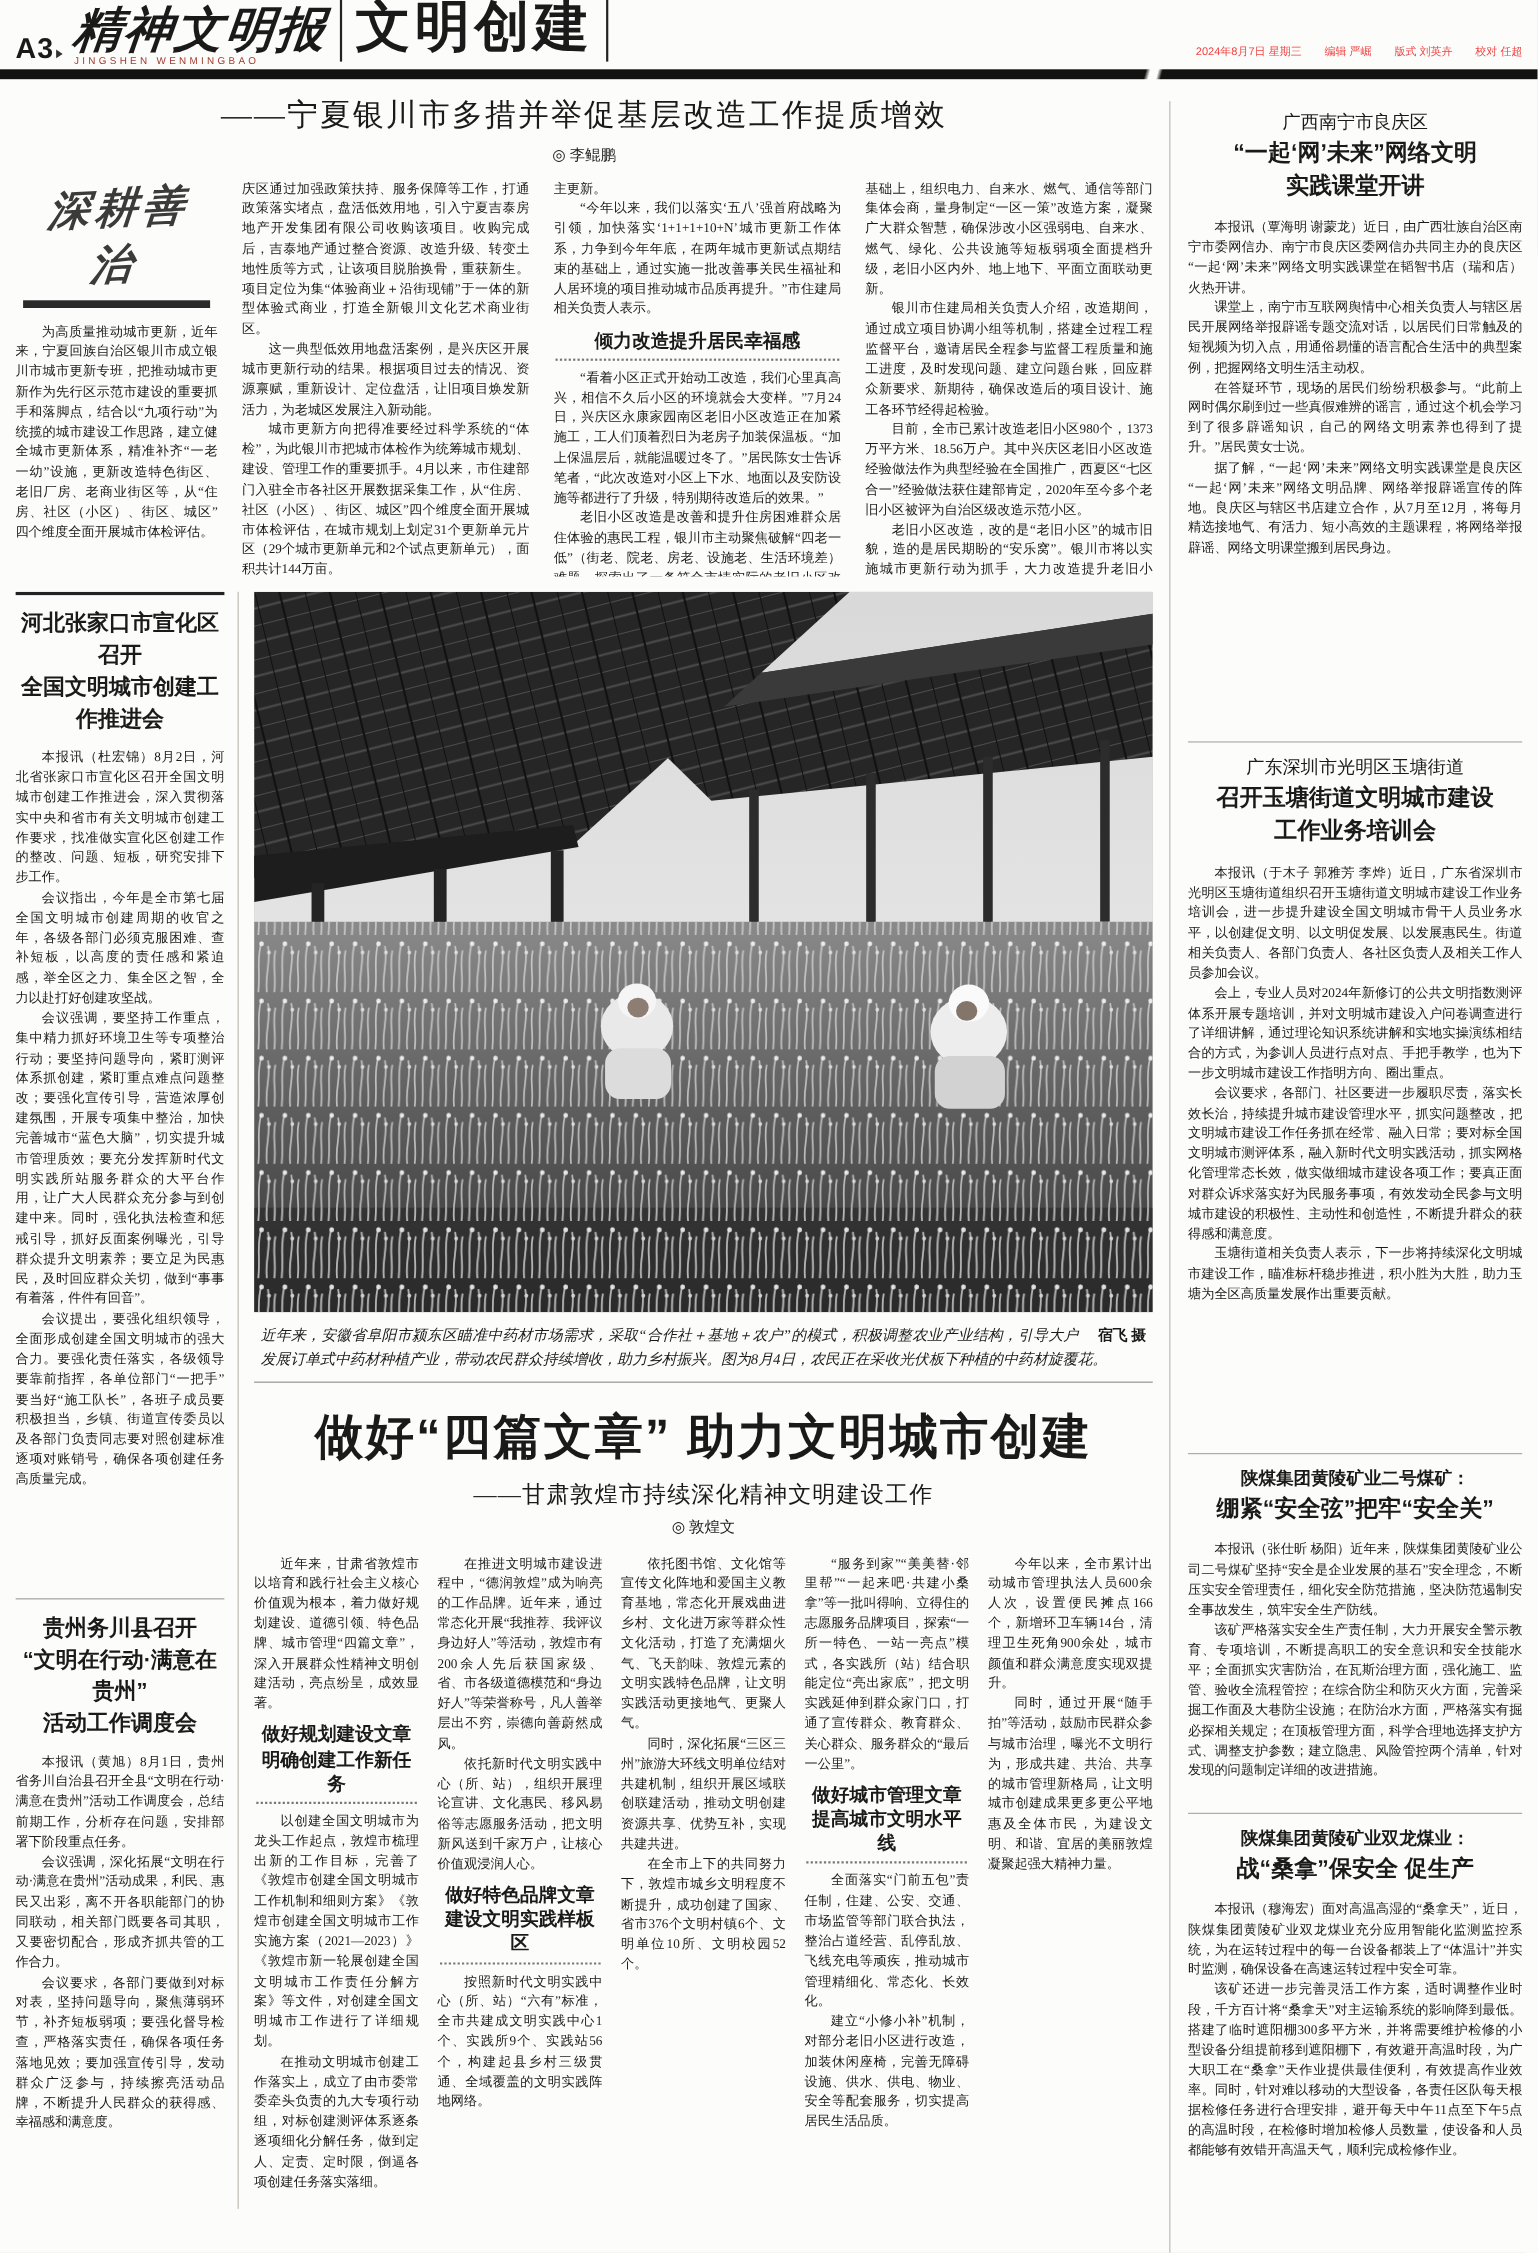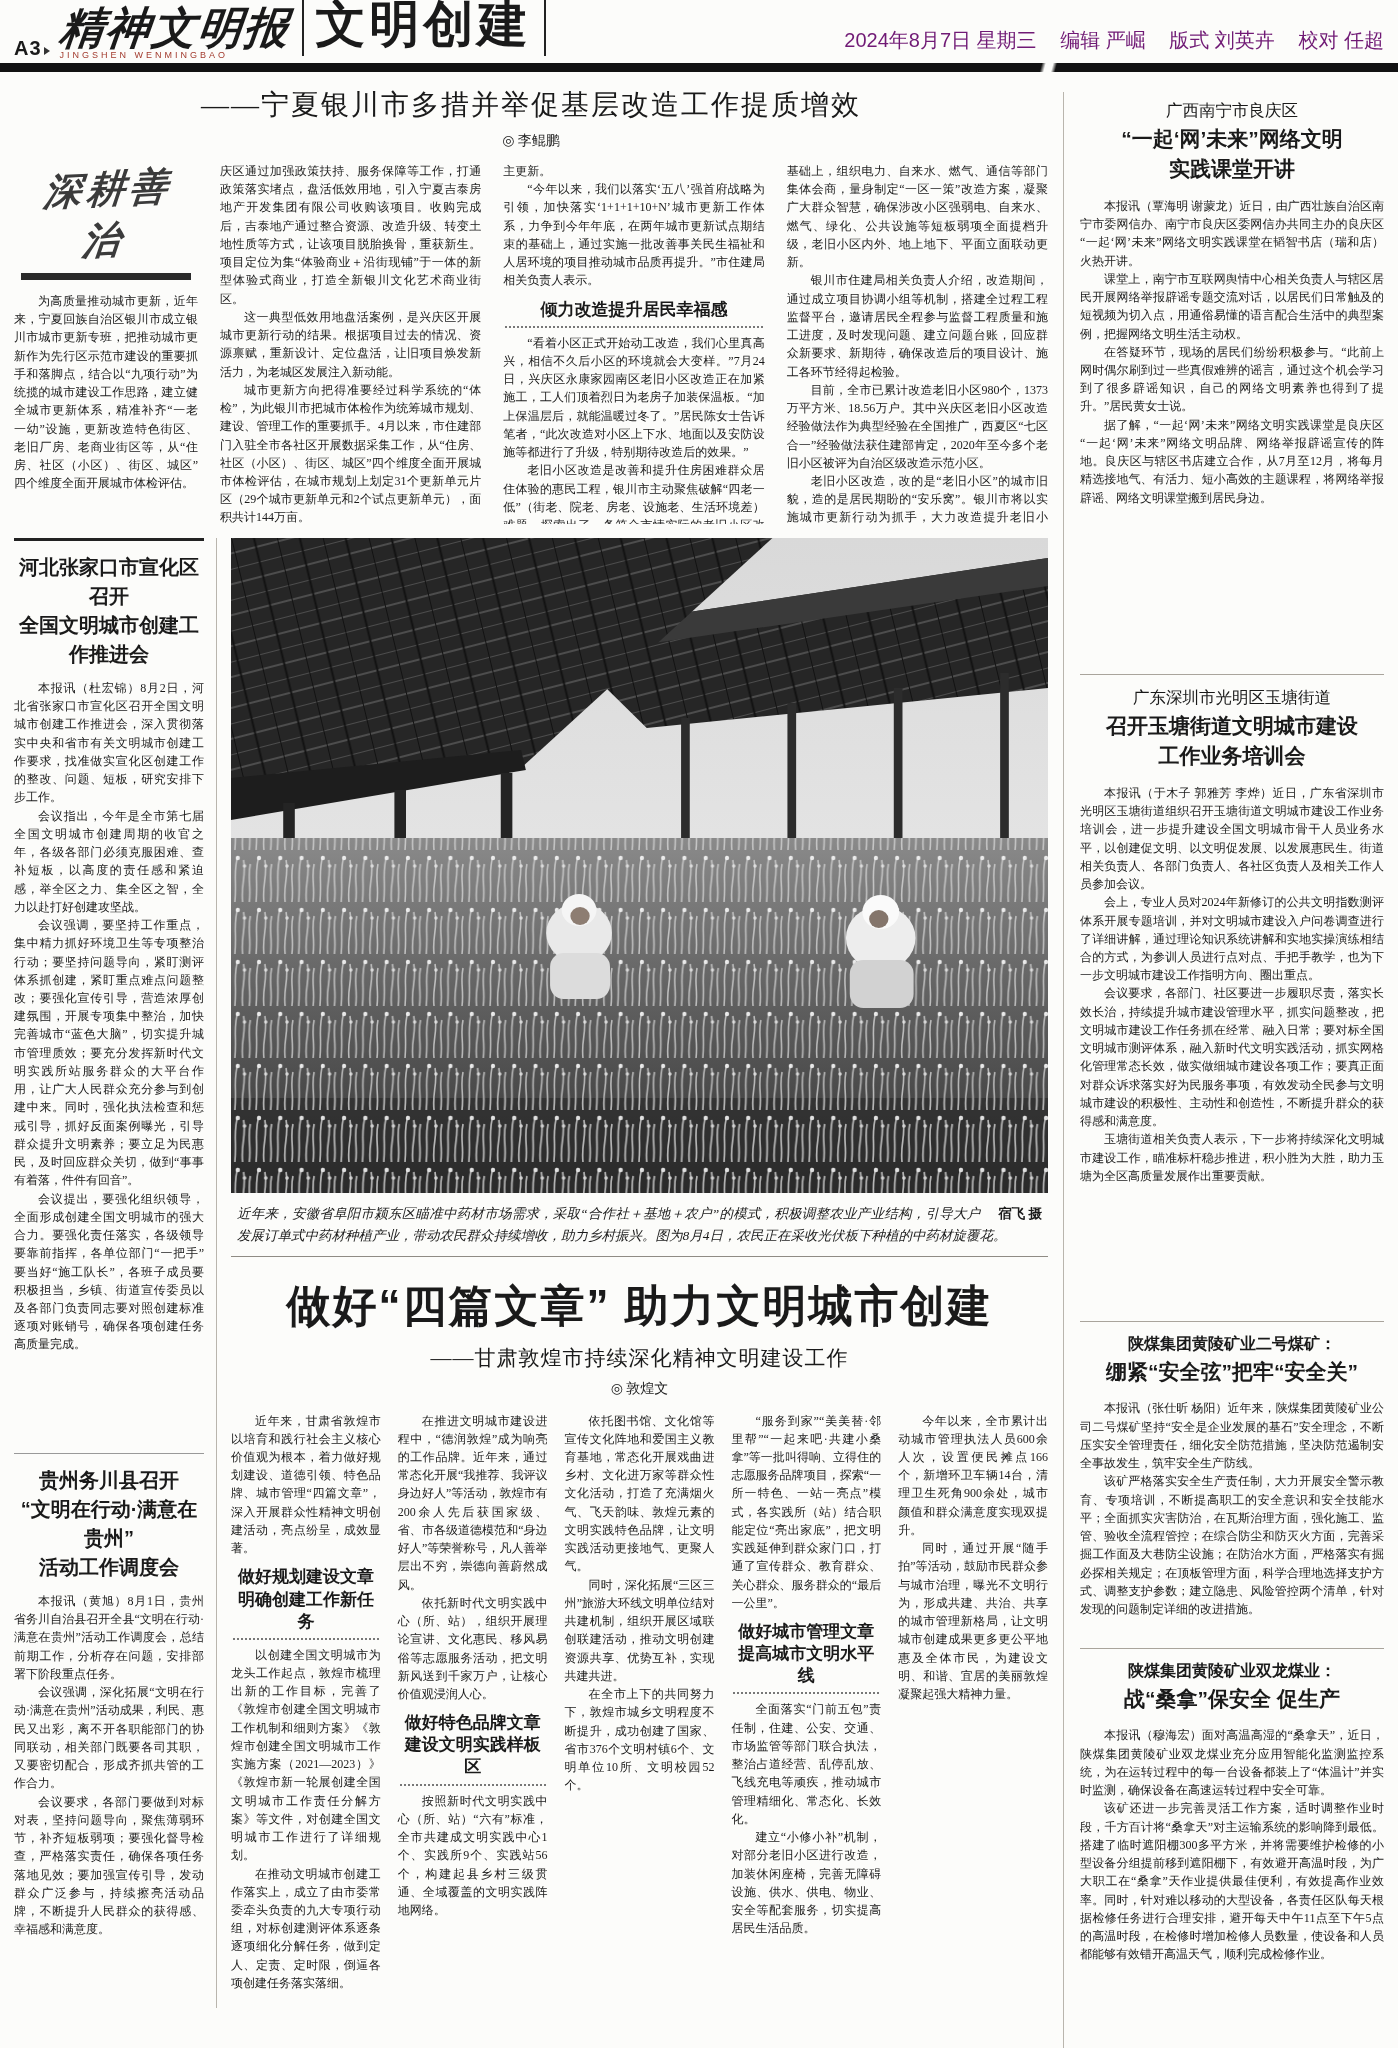--- a/index.html
+++ b/index.html
@@ -1,28 +1,28 @@
 <!DOCTYPE html>
 <html lang="zh"><head>
 <meta charset="utf-8">
 <style>
   html,body{margin:0;padding:0;background:#e9e7e2;}
   .page{position:relative;width:1398px;height:2048px;margin:0 auto;background:#fcfcfa;
         color:#1a1a1a;font-family:"Liberation Serif","DejaVu Serif",serif;overflow:hidden;}
   
   .header{display:flex;align-items:flex-end;justify-content:space-between;padding:4px 14px 0;height:56px;}
   .header-left{display:flex;align-items:flex-end;gap:10px;}
-  .edition{font-family:"Liberation Sans",sans-serif;font-size:20px;font-weight:bold;letter-spacing:1px;}
+  .edition{font-family:"Liberation Sans",sans-serif;font-size:26px;font-weight:bold;letter-spacing:1px;}
   .edition .tick{display:inline-block;width:0;height:0;border-left:6px solid #333;border-top:4px solid transparent;border-bottom:4px solid transparent;margin-left:2px;}
   .masthead-wrap{line-height:1;}
   .masthead{font-family:"DejaVu Serif",serif;font-size:44px;font-weight:bold;font-style:italic;letter-spacing:2px;transform:skewX(-6deg);display:inline-block;}
   .pinyin{font-family:"Liberation Sans",sans-serif;font-size:9px;letter-spacing:3px;color:#a23b2e;margin-top:1px;}
   .vbar{width:2px;align-self:stretch;background:#222;margin:6px 2px 4px;}
   .section-title{font-family:"Liberation Sans",sans-serif;font-size:50px;font-weight:bold;letter-spacing:4px;padding-bottom:2px;}
-  .dateline{font-family:"Liberation Sans",sans-serif;font-size:20px;color:#701a75;padding-bottom:6px;white-space:nowrap;}
+  .dateline{font-family:"Liberation Sans",sans-serif;font-size:10px;color:#ef4444;padding-bottom:6px;white-space:nowrap;}
   .dateline span{margin-left:18px;}
   .black-bar{height:9px;margin:3px 0 0;
      background:linear-gradient(105deg,#121212 74.4%,#fcfcfa 74.7%,#fcfcfa 75.2%,#121212 75.5%);}
   
   .content{position:relative;padding:6px 14px 0;}
   .main-left{width:1034px;}
   .right-rail{position:absolute;top:20px;right:14px;width:304px;padding-left:16px;border-left:1px solid #b9b5ad;height:1990px;overflow:hidden;}
   
   .lead-head{text-align:center;margin-top:6px;}
   .lead-title{font-family:"Liberation Sans",sans-serif;font-size:54px;font-weight:900;letter-spacing:3px;line-height:1.1;}

